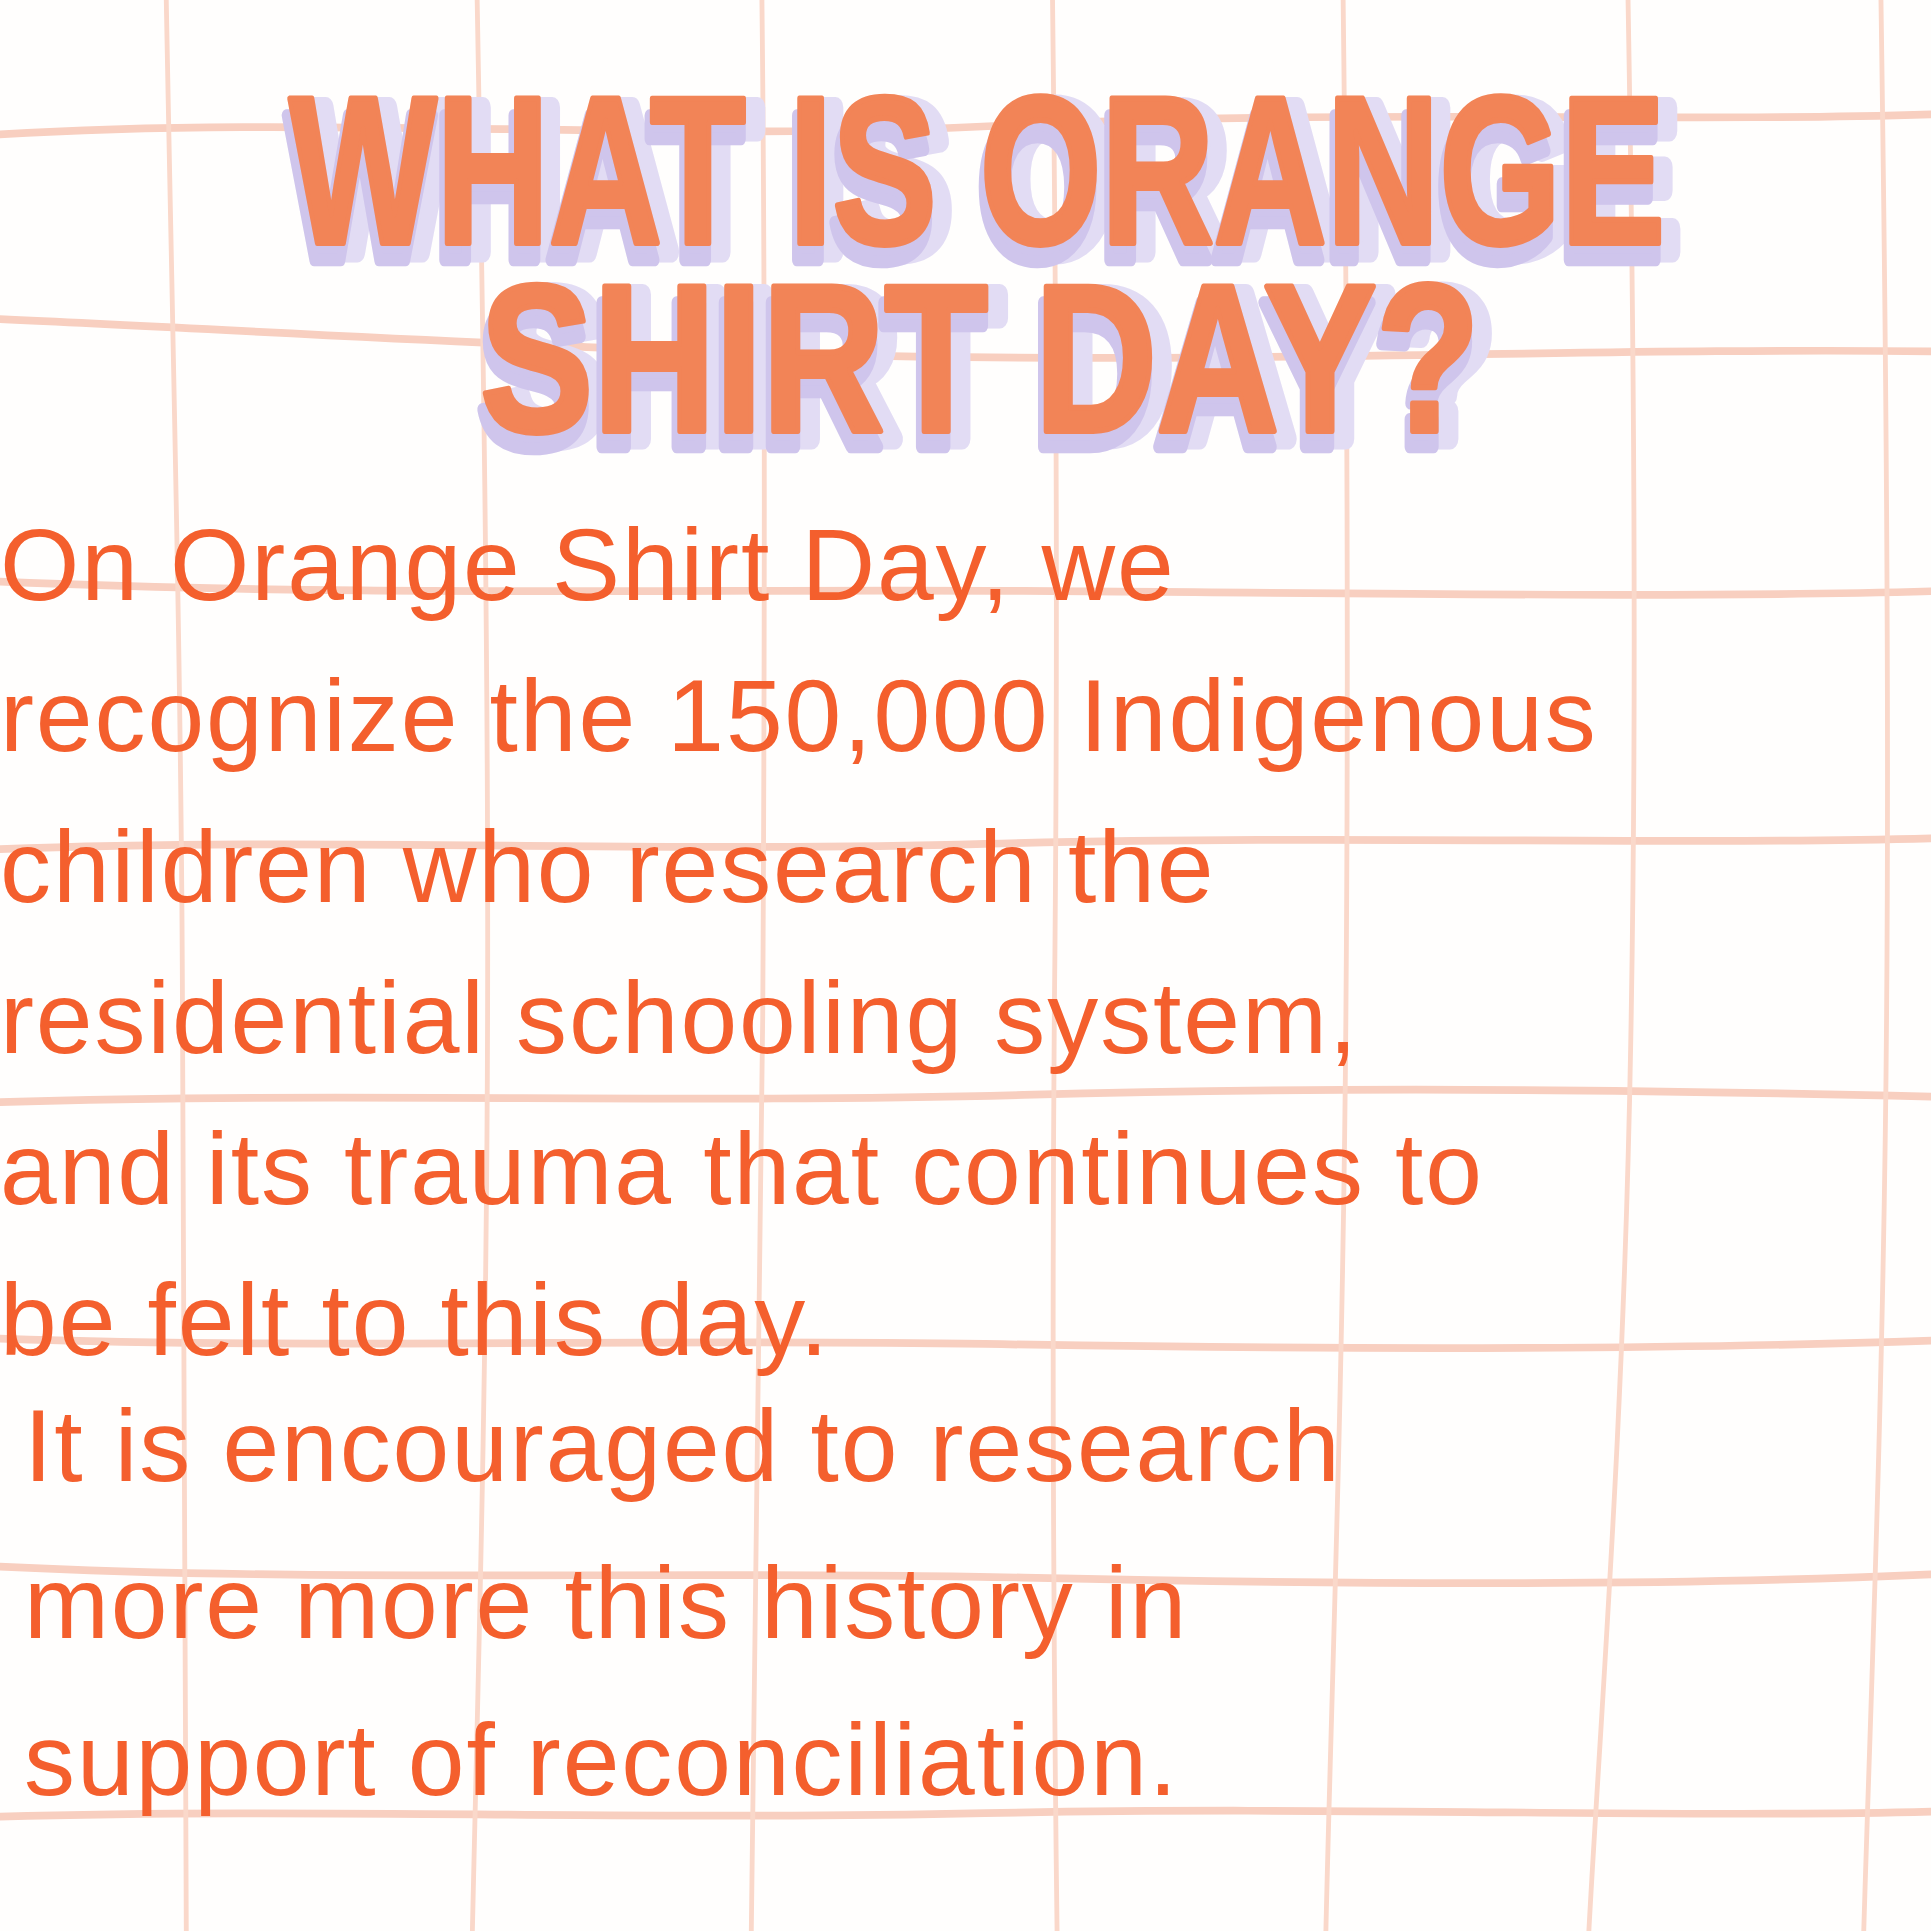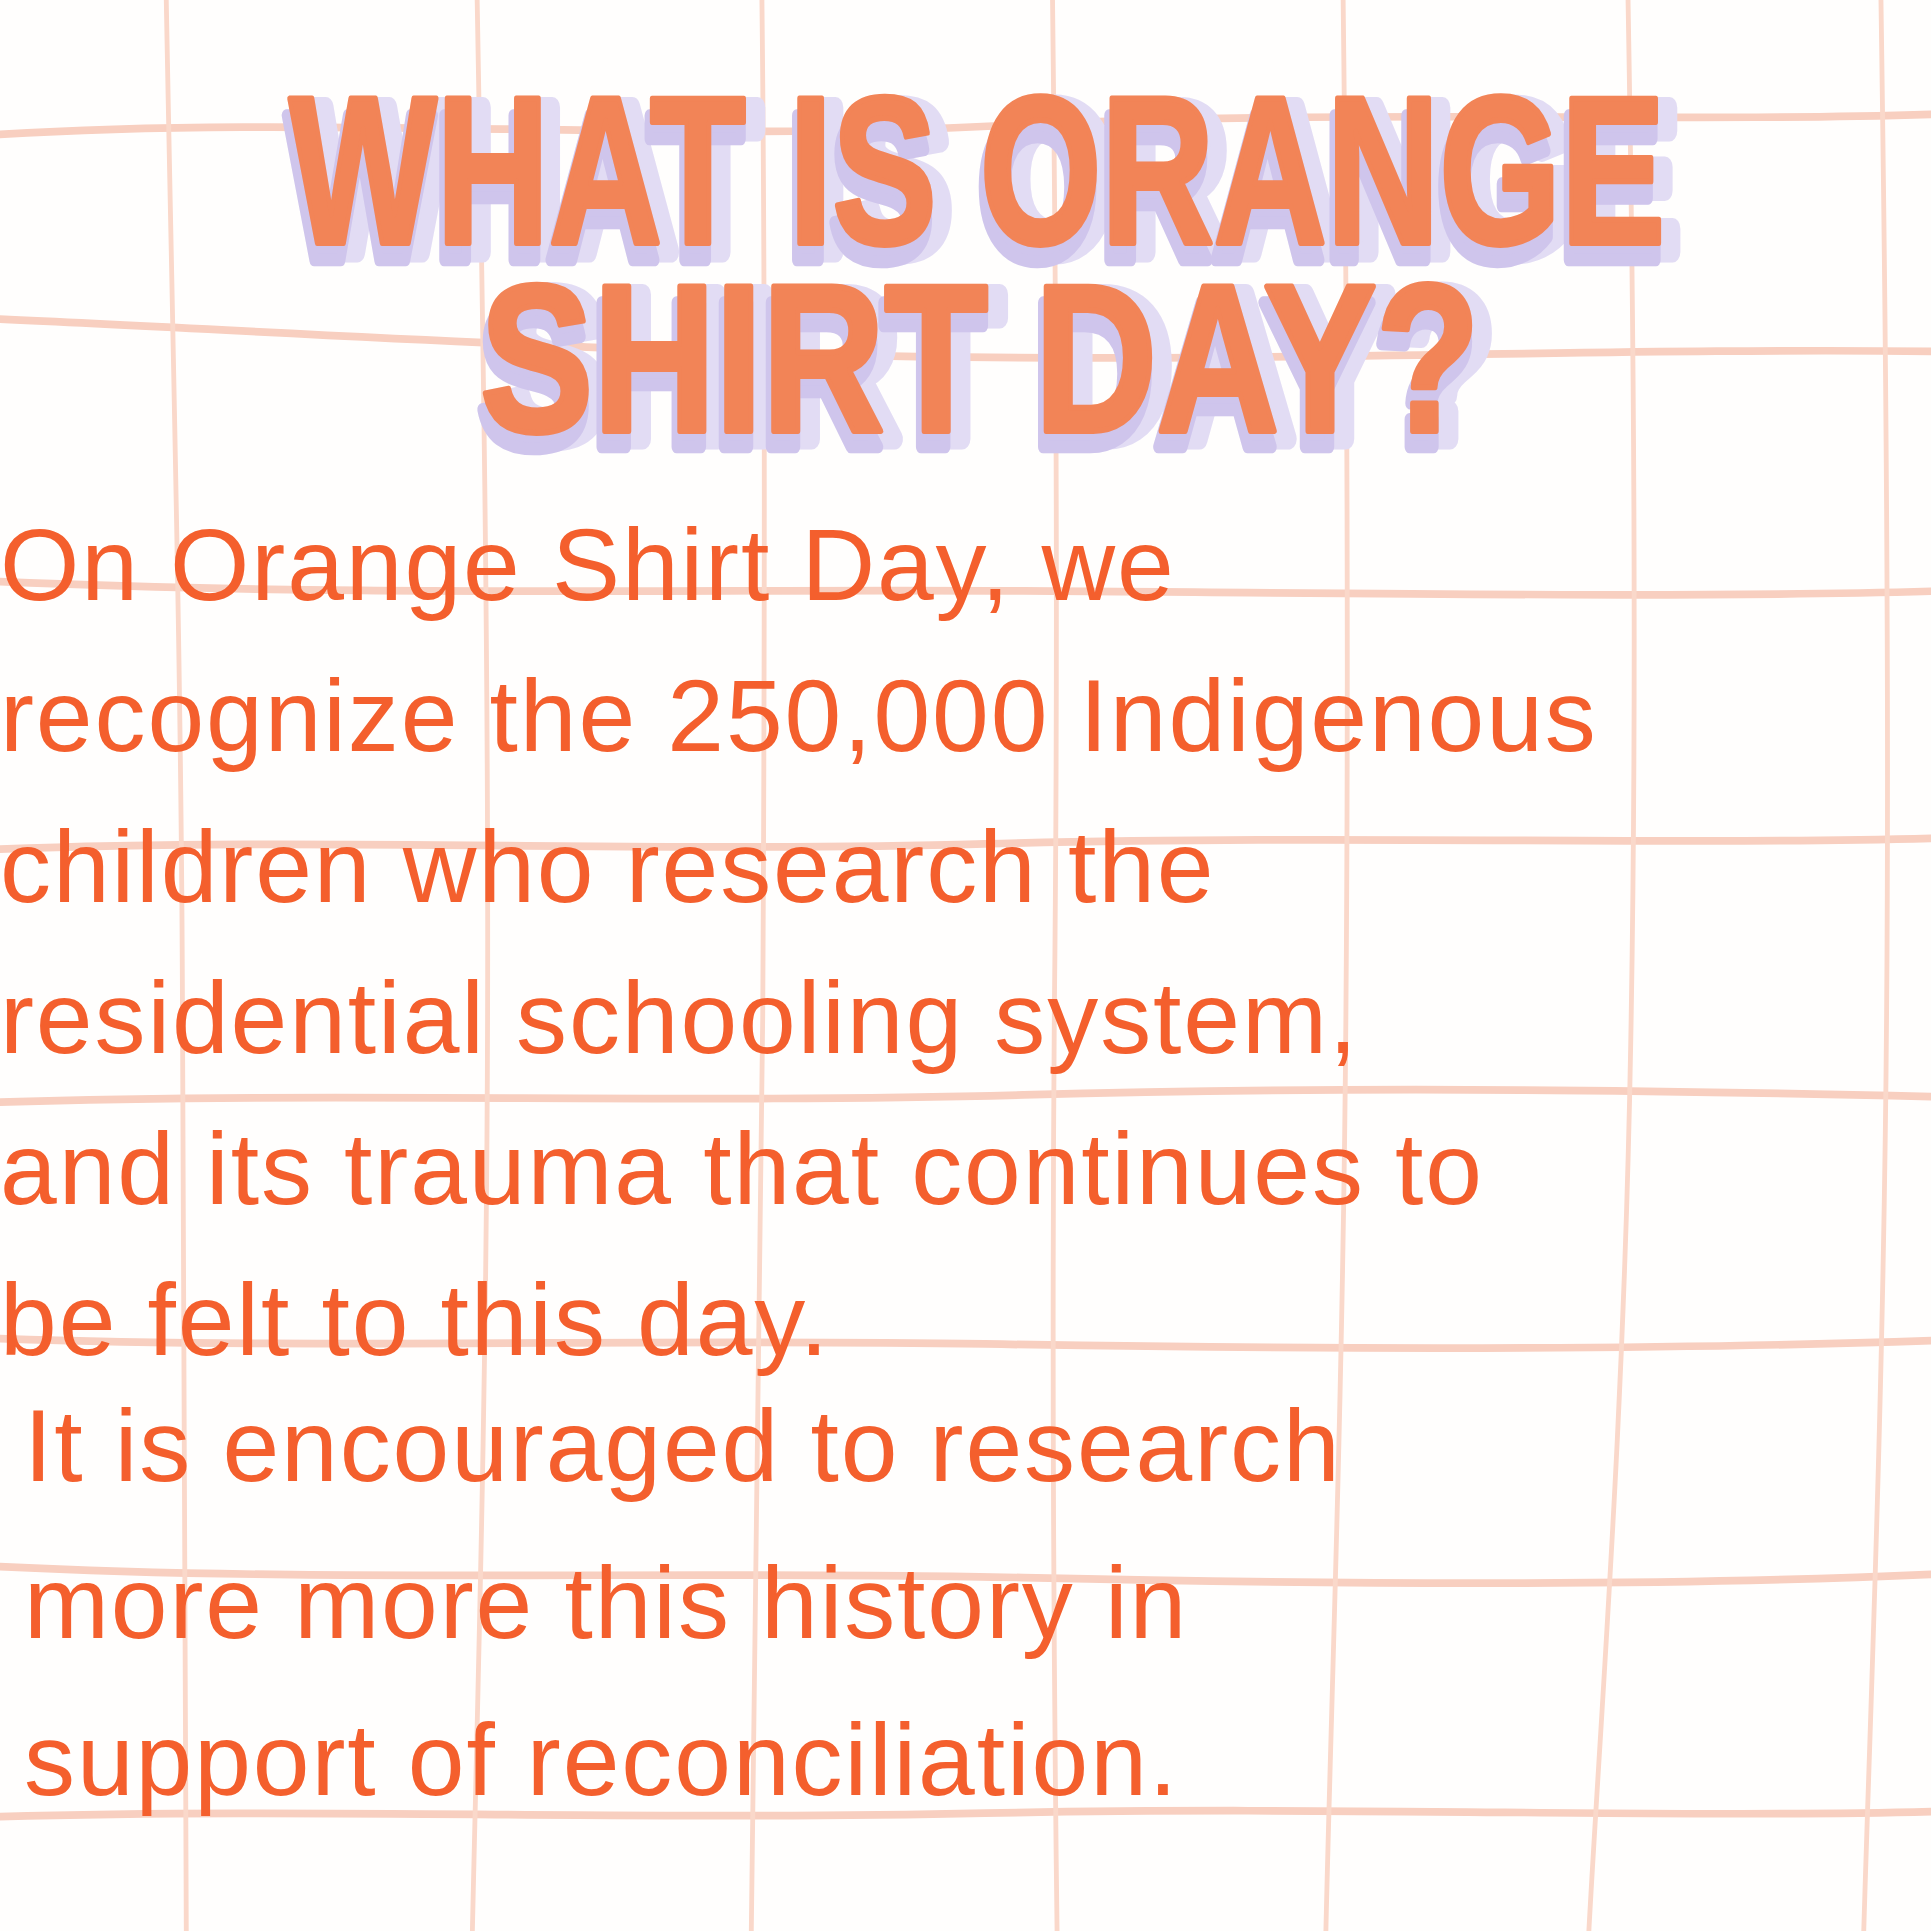--- a/index.html
+++ b/index.html
@@ -107,21 +107,21 @@
       <text x="1015" y="446" textLength="1035" lengthAdjust="spacingAndGlyphs">SHIRT DAY?</text>
     </g>
     <g class="title-fill">
       <text x="1012" y="252" textLength="1425" lengthAdjust="spacingAndGlyphs">WHAT IS ORANGE</text>
       <text x="1015" y="446" textLength="1035" lengthAdjust="spacingAndGlyphs">SHIRT DAY?</text>
     </g>
   </svg>
 
   <div class="paragraph paragraph-1">
     <div>On Orange Shirt Day, we</div>
-    <div>recognize the 250,000 Indigenous</div>
+    <div>recognize the 150,000 Indigenous</div>
     <div>children who research the</div>
     <div>residential schooling system,</div>
     <div>and its trauma that continues to</div>
     <div>be felt to this day.</div>
   </div>
 
   <div class="paragraph paragraph-2">
     <div>It is encouraged to research</div>
     <div>more more this history in</div>
     <div>support of reconciliation.</div>

